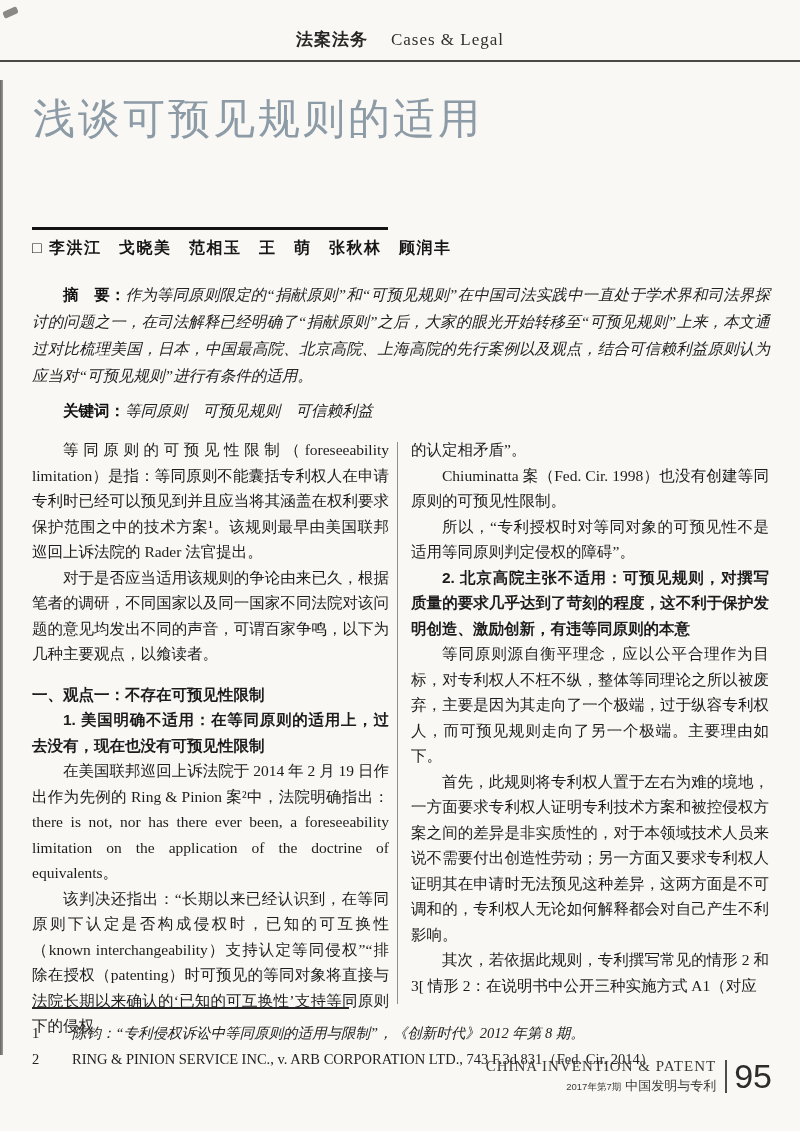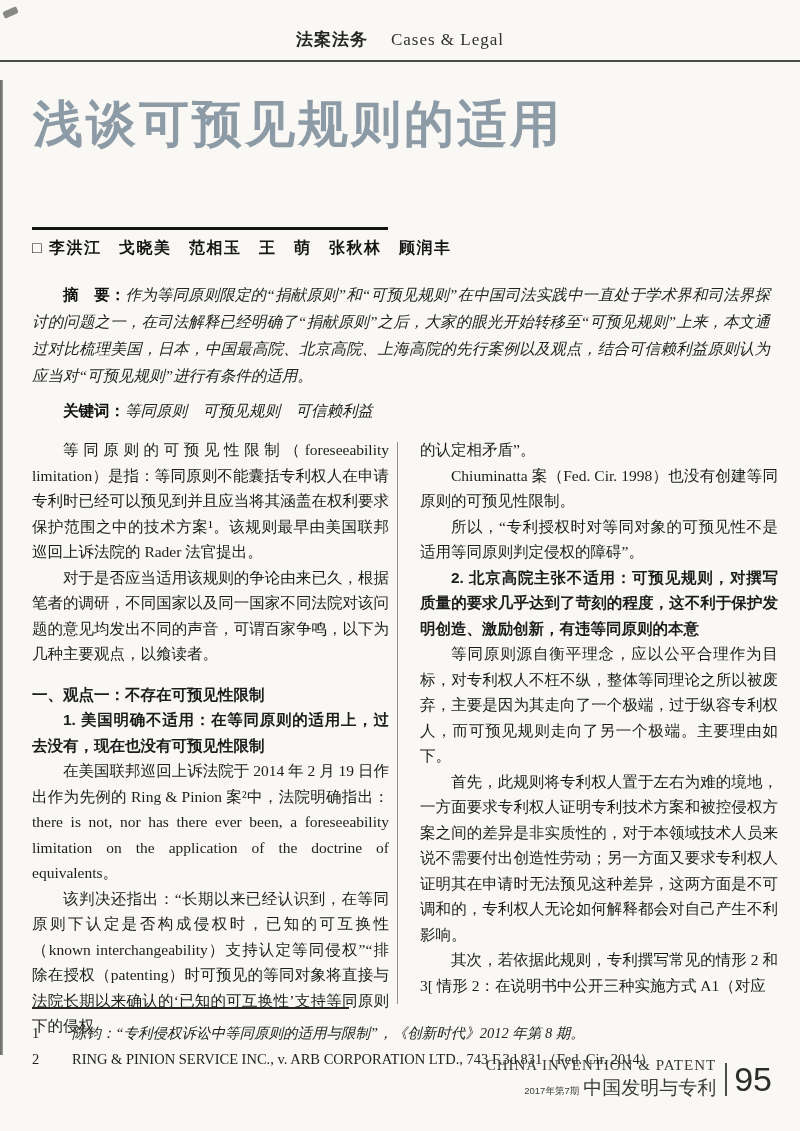--- a/index.html
+++ b/index.html
@@ -10,38 +10,38 @@
   .scan-left-edge{position:absolute;left:0;top:80px;width:3px;height:975px;background:linear-gradient(to right,#4b4b49,#8a8a86);opacity:.85;}
   .scan-corner-mark{position:absolute;left:3px;top:9px;width:15px;height:7px;background:#6d6d6a;transform:rotate(-24deg);border-radius:2px;opacity:.8;}
 
   
   .header{position:absolute;top:28px;left:0;width:100%;text-align:center;letter-spacing:1px;}
   .header .cn{font-family:"Liberation Sans",sans-serif;font-weight:bold;font-size:17px;color:#262624;}
   .header .en{font-family:"Liberation Serif",serif;font-size:17px;color:#30302e;margin-left:18px;}
   .header-rule{position:absolute;top:60px;left:0;width:800px;height:2px;background:#4a4a47;}
 
   
-  .article-title{position:absolute;top:94px;left:33px;font-size:50px;line-height:1.2;font-weight:bold;letter-spacing:3px;color:#8d9ba6;font-family:"Liberation Serif",serif;}
+  .article-title{position:absolute;top:94px;left:33px;font-size:42px;line-height:1.2;font-weight:normal;letter-spacing:3px;color:#8d9ba6;font-family:"Liberation Serif",serif;}
   .article-subtitle{position:absolute;top:170px;left:33px;font-size:23px;letter-spacing:4px;color:#99a3ab;font-family:"Liberation Serif",serif;}
 
   
   .author-rule{position:absolute;top:227px;left:32px;width:356px;height:3px;background:#141414;}
   .author-line{position:absolute;top:238px;left:32px;font-family:"Liberation Sans",sans-serif;font-weight:bold;font-size:16px;letter-spacing:1.5px;color:#161616;}
 
   
   .front-matter{position:absolute;top:281px;left:32px;width:738px;}
   .abstract{margin:0;font-size:15.5px;line-height:27px;text-align:justify;text-indent:2em;font-style:italic;color:#222;}
   .abstract .label{font-style:normal;font-family:"Liberation Sans",sans-serif;font-weight:bold;color:#111;}
   .keywords{margin:9px 0 0 0;font-size:15.5px;line-height:26px;text-indent:2em;font-style:italic;color:#222;}
   .keywords .label{font-style:normal;font-family:"Liberation Sans",sans-serif;font-weight:bold;color:#111;}
 
   
   .col{position:absolute;top:437px;font-size:15.5px;line-height:25.5px;text-align:justify;color:#1c1c1c;}
   .col-left{left:32px;width:357px;}
-  .col-right{left:420px;width:358px;}
+  .col-right{left:411px;width:358px;}
   .col-divider{position:absolute;left:397px;top:442px;width:1px;height:562px;background:#8f8f8b;}
   .para{margin:0;}
   .para.indent{text-indent:2em;}
   .para.noindent{text-indent:0;}
   .para.heading{font-family:"Liberation Sans",sans-serif;font-weight:bold;margin-top:15px;}
   .para.subheading{font-family:"Liberation Sans",sans-serif;font-weight:bold;text-indent:2em;}
 
   
   .footnote-rule{position:absolute;top:1007px;left:32px;width:317px;height:2px;background:#262626;}
   .footnotes{position:absolute;top:1020px;left:32px;width:738px;font-size:14.5px;line-height:26px;color:#222;}
@@ -49,21 +49,21 @@
   .footnote .fn-num{width:40px;flex:none;}
   .footnote .fn-text{flex:1;}
   .footnote.kaiti .fn-text{font-style:italic;}
 
   
   .footer{position:absolute;top:1057px;right:28px;display:flex;align-items:center;}
   .footer-text{text-align:right;color:#3a3a38;}
   .footer-en{font-size:15px;letter-spacing:1px;font-family:"Liberation Serif",serif;}
   .footer-cn-line{margin-top:1px;white-space:nowrap;}
   .footer-issue{font-size:9.5px;font-family:"Liberation Sans",sans-serif;text-align:center;}
-  .footer-cn{font-size:19px;font-family:"Liberation Sans",sans-serif;margin-left:4px;}
+  .footer-cn{font-size:13px;font-family:"Liberation Sans",sans-serif;margin-left:4px;}
   .footer-bar{width:2px;height:33px;background:#4d4d4a;margin:0 7px 0 9px;}
   .page-num{font-size:34px;color:#2c2c2a;font-family:"Liberation Sans",sans-serif;}
 </style>
 </head>
 <body>
 
 <div class="page">
 
   <div class="scan-left-edge"></div>
   <div class="scan-corner-mark"></div>

